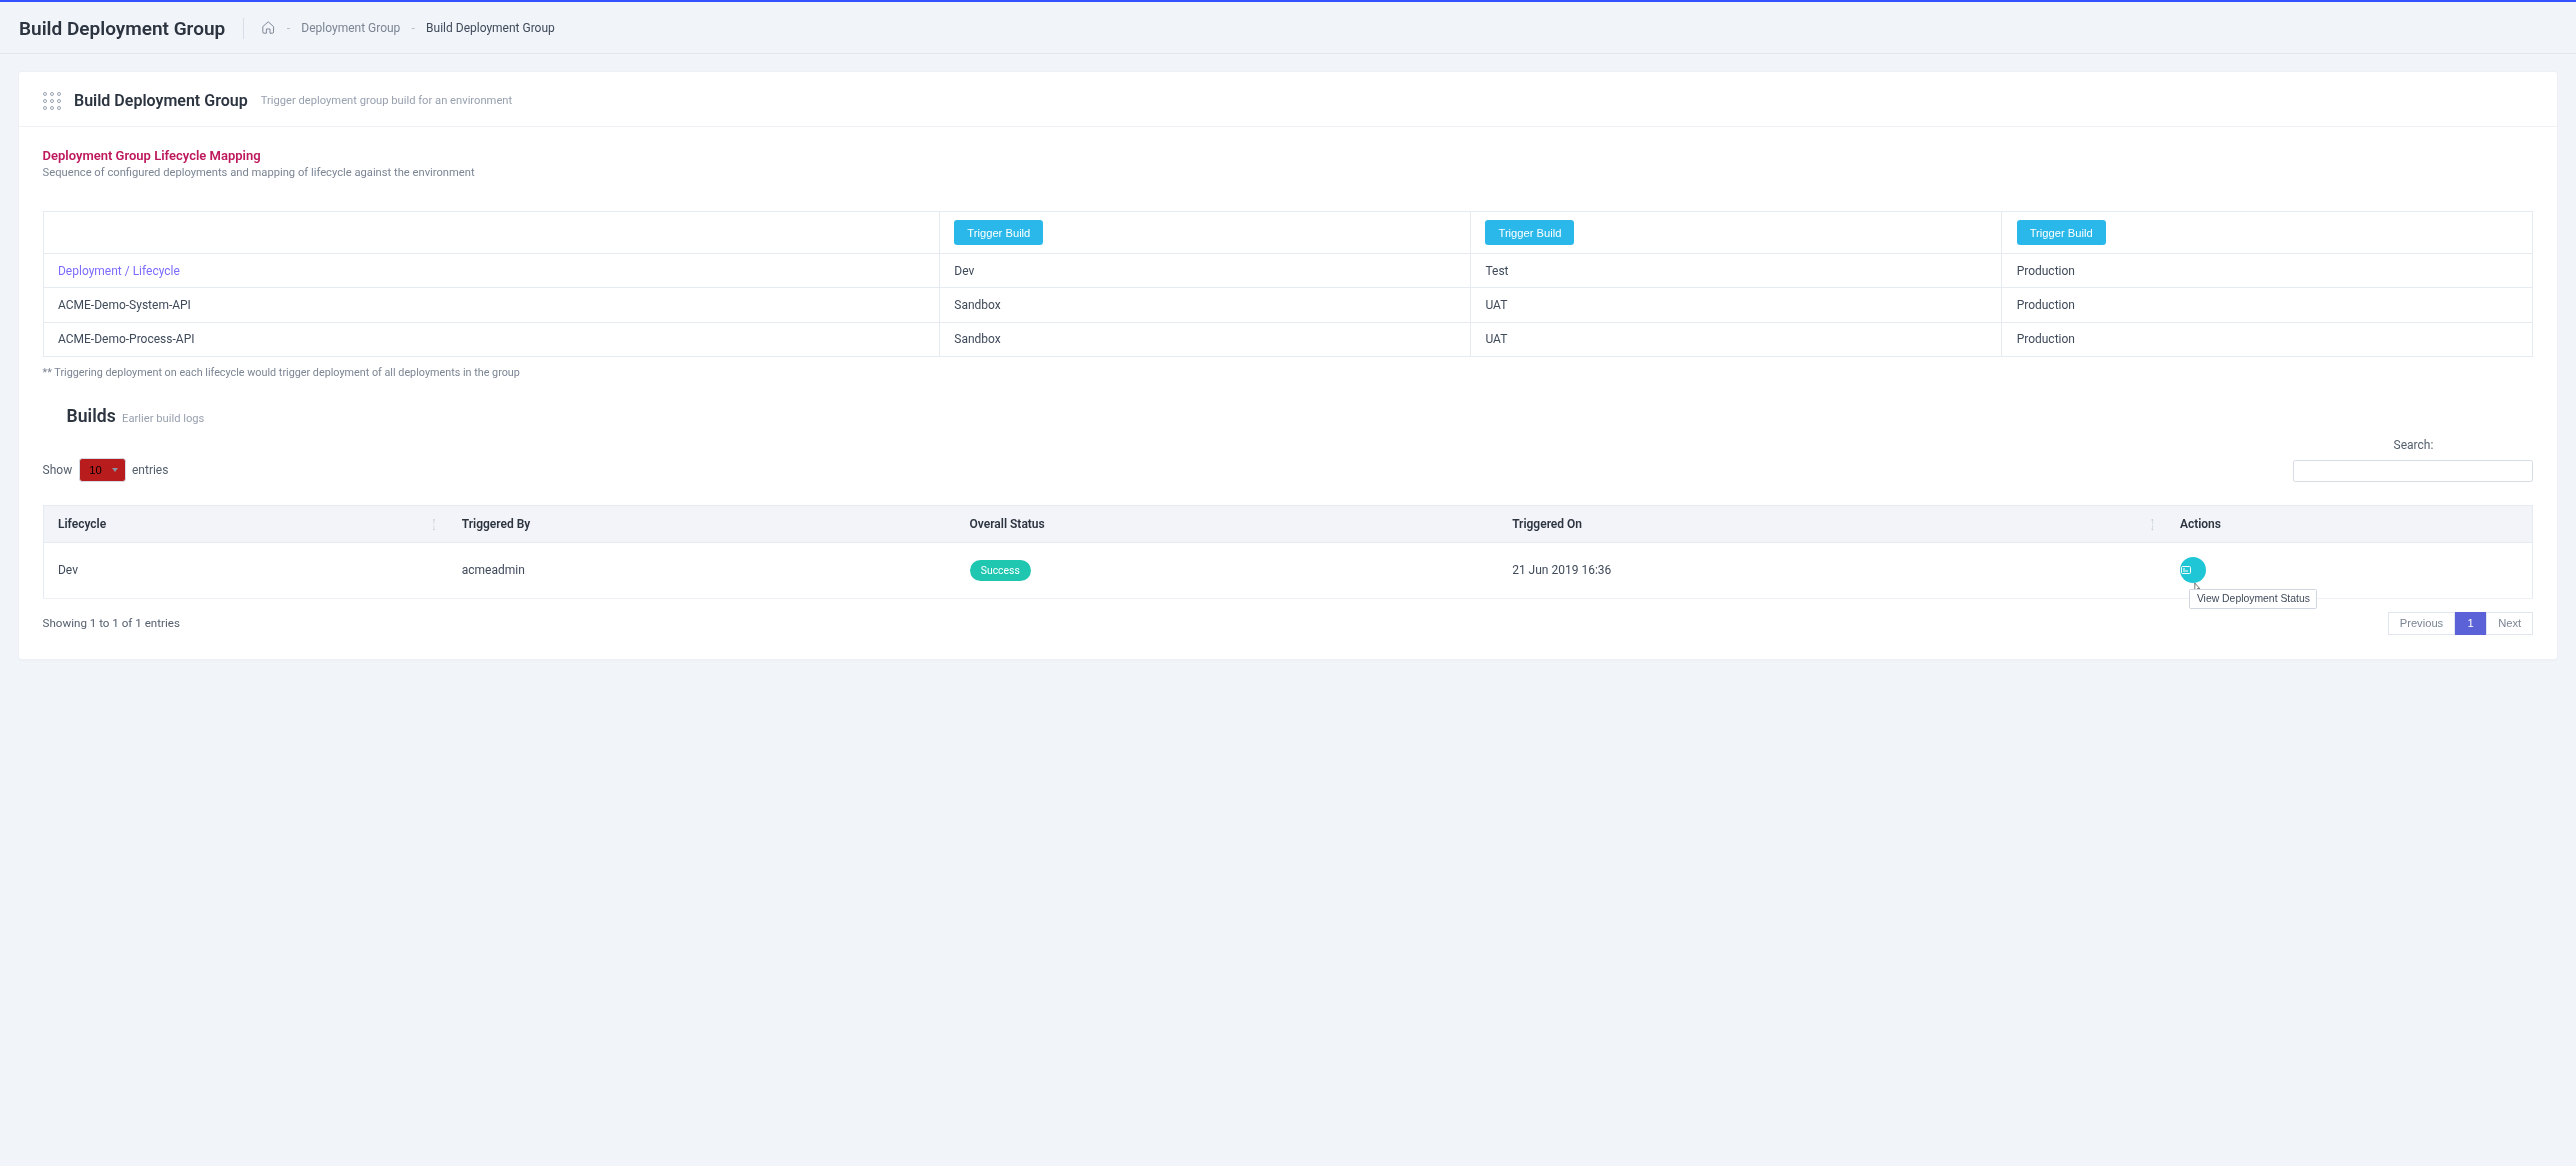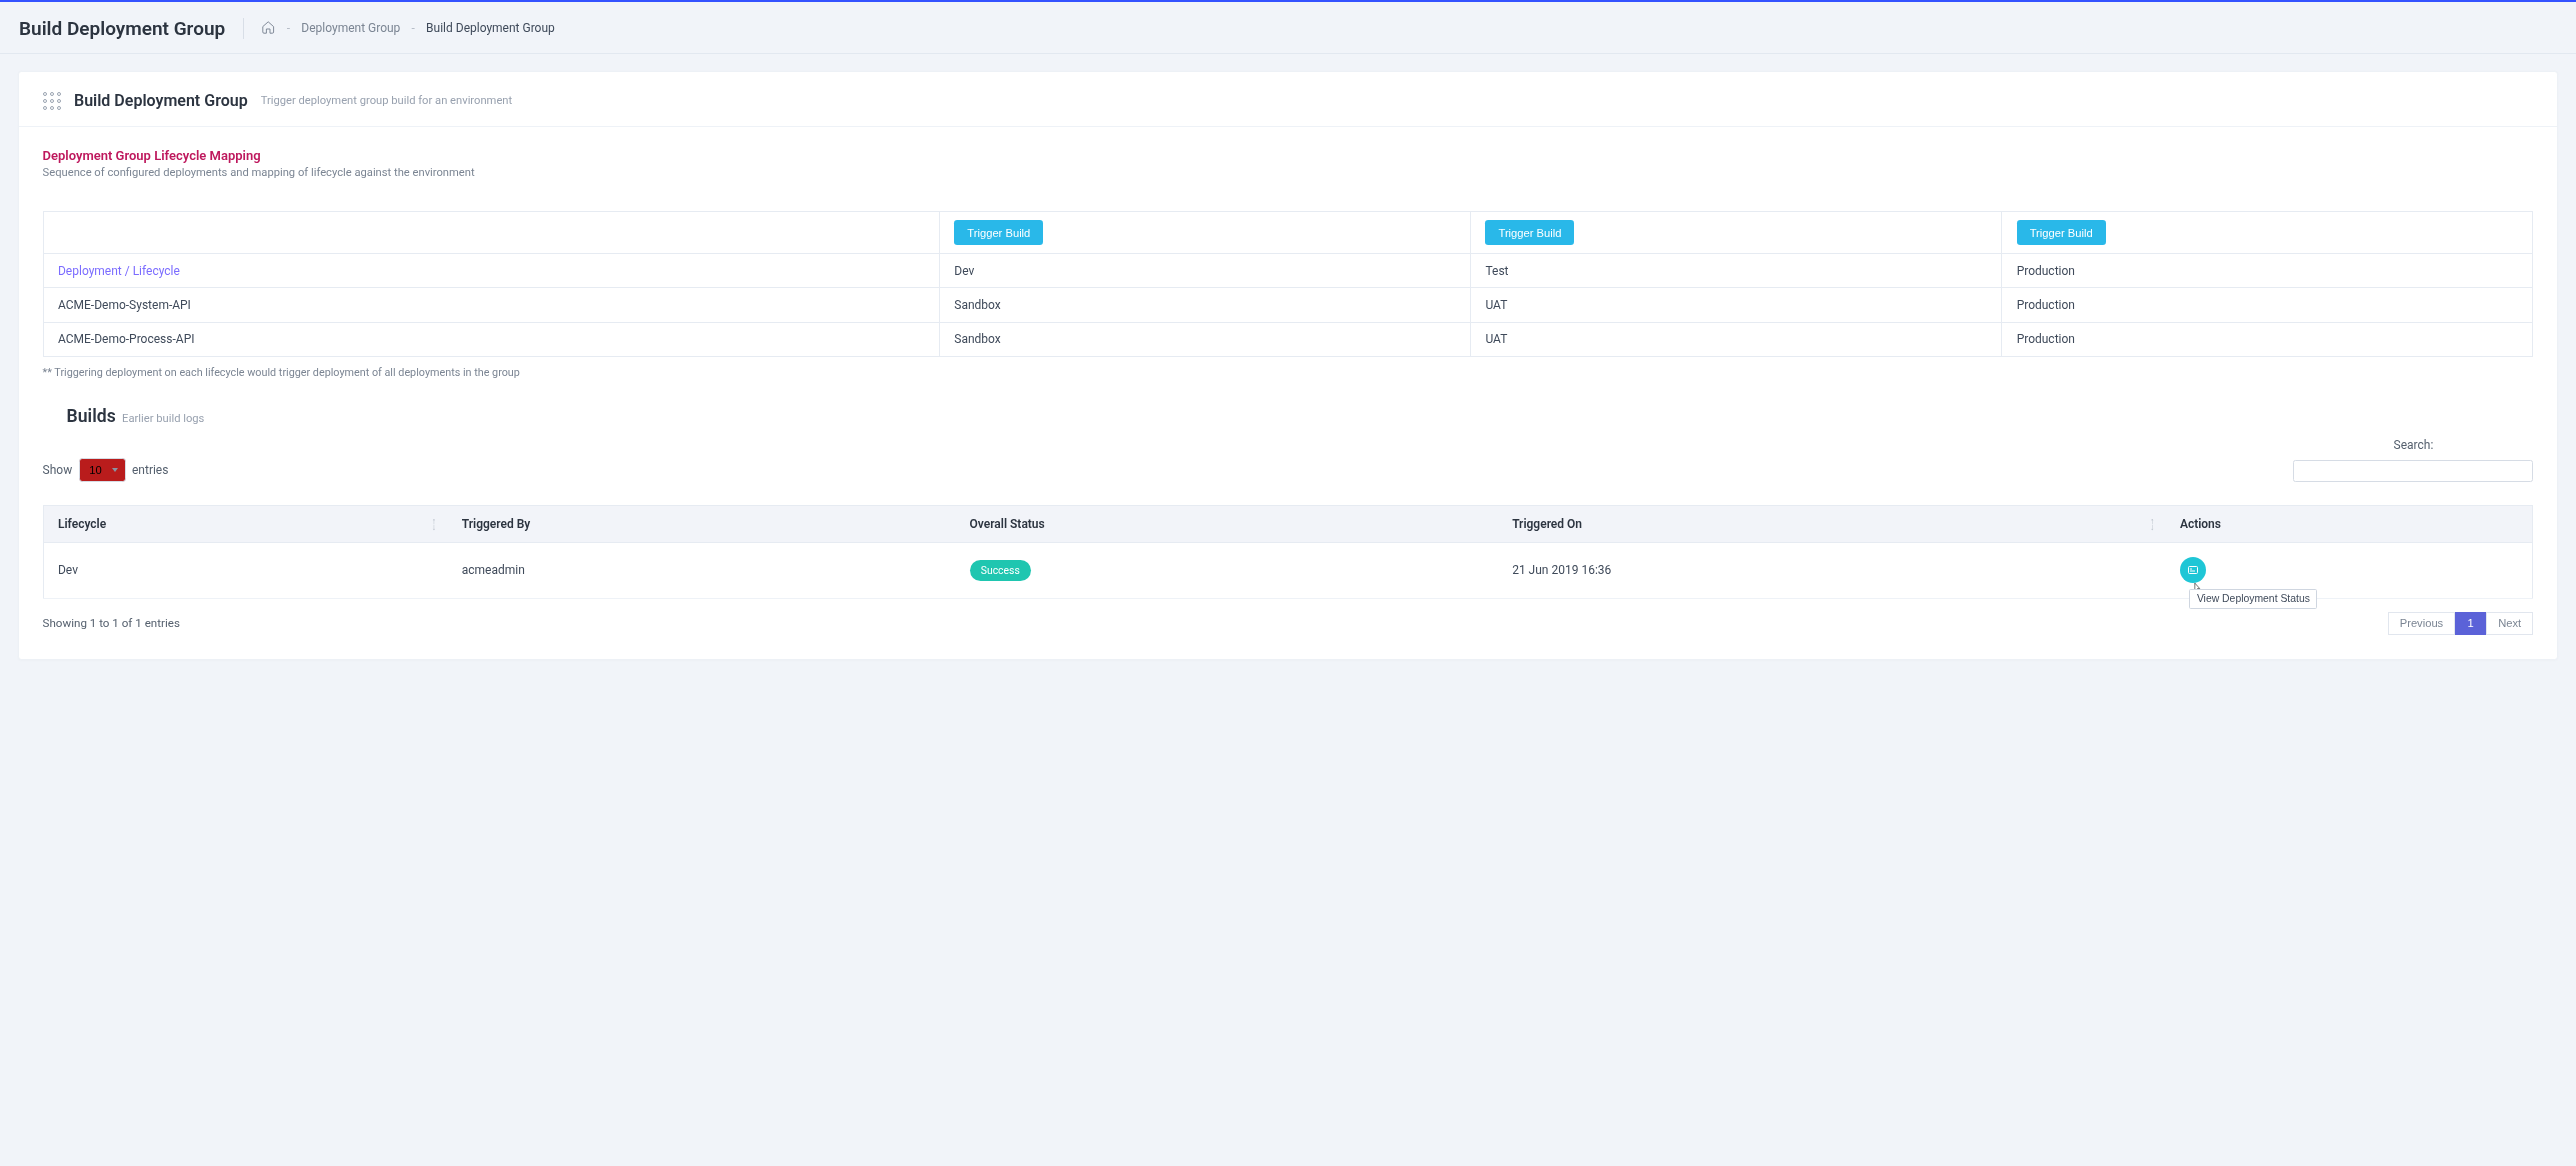--- a/index.html
+++ b/index.html
@@ -225,21 +225,20 @@
   }
   .action-btn {
     width: 26px; height: 26px;
     border-radius: 50%;
     background: #1fc6d6;
     color: #fff;
     border: none;
     cursor: pointer;
     display: inline-flex;
     align-items: center;
-    justify-content: center;
     position: relative;
   }
   .action-btn svg { width: 12px; height: 12px; fill: #fff; }
   .tooltip {
     position: absolute;
     top: 32px; left: 9.6px;
     background: #fff;
     border: 0.8px solid #cfd6e0;
     padding: 3.2px 6.4px;
     font-size: 10.4px;

